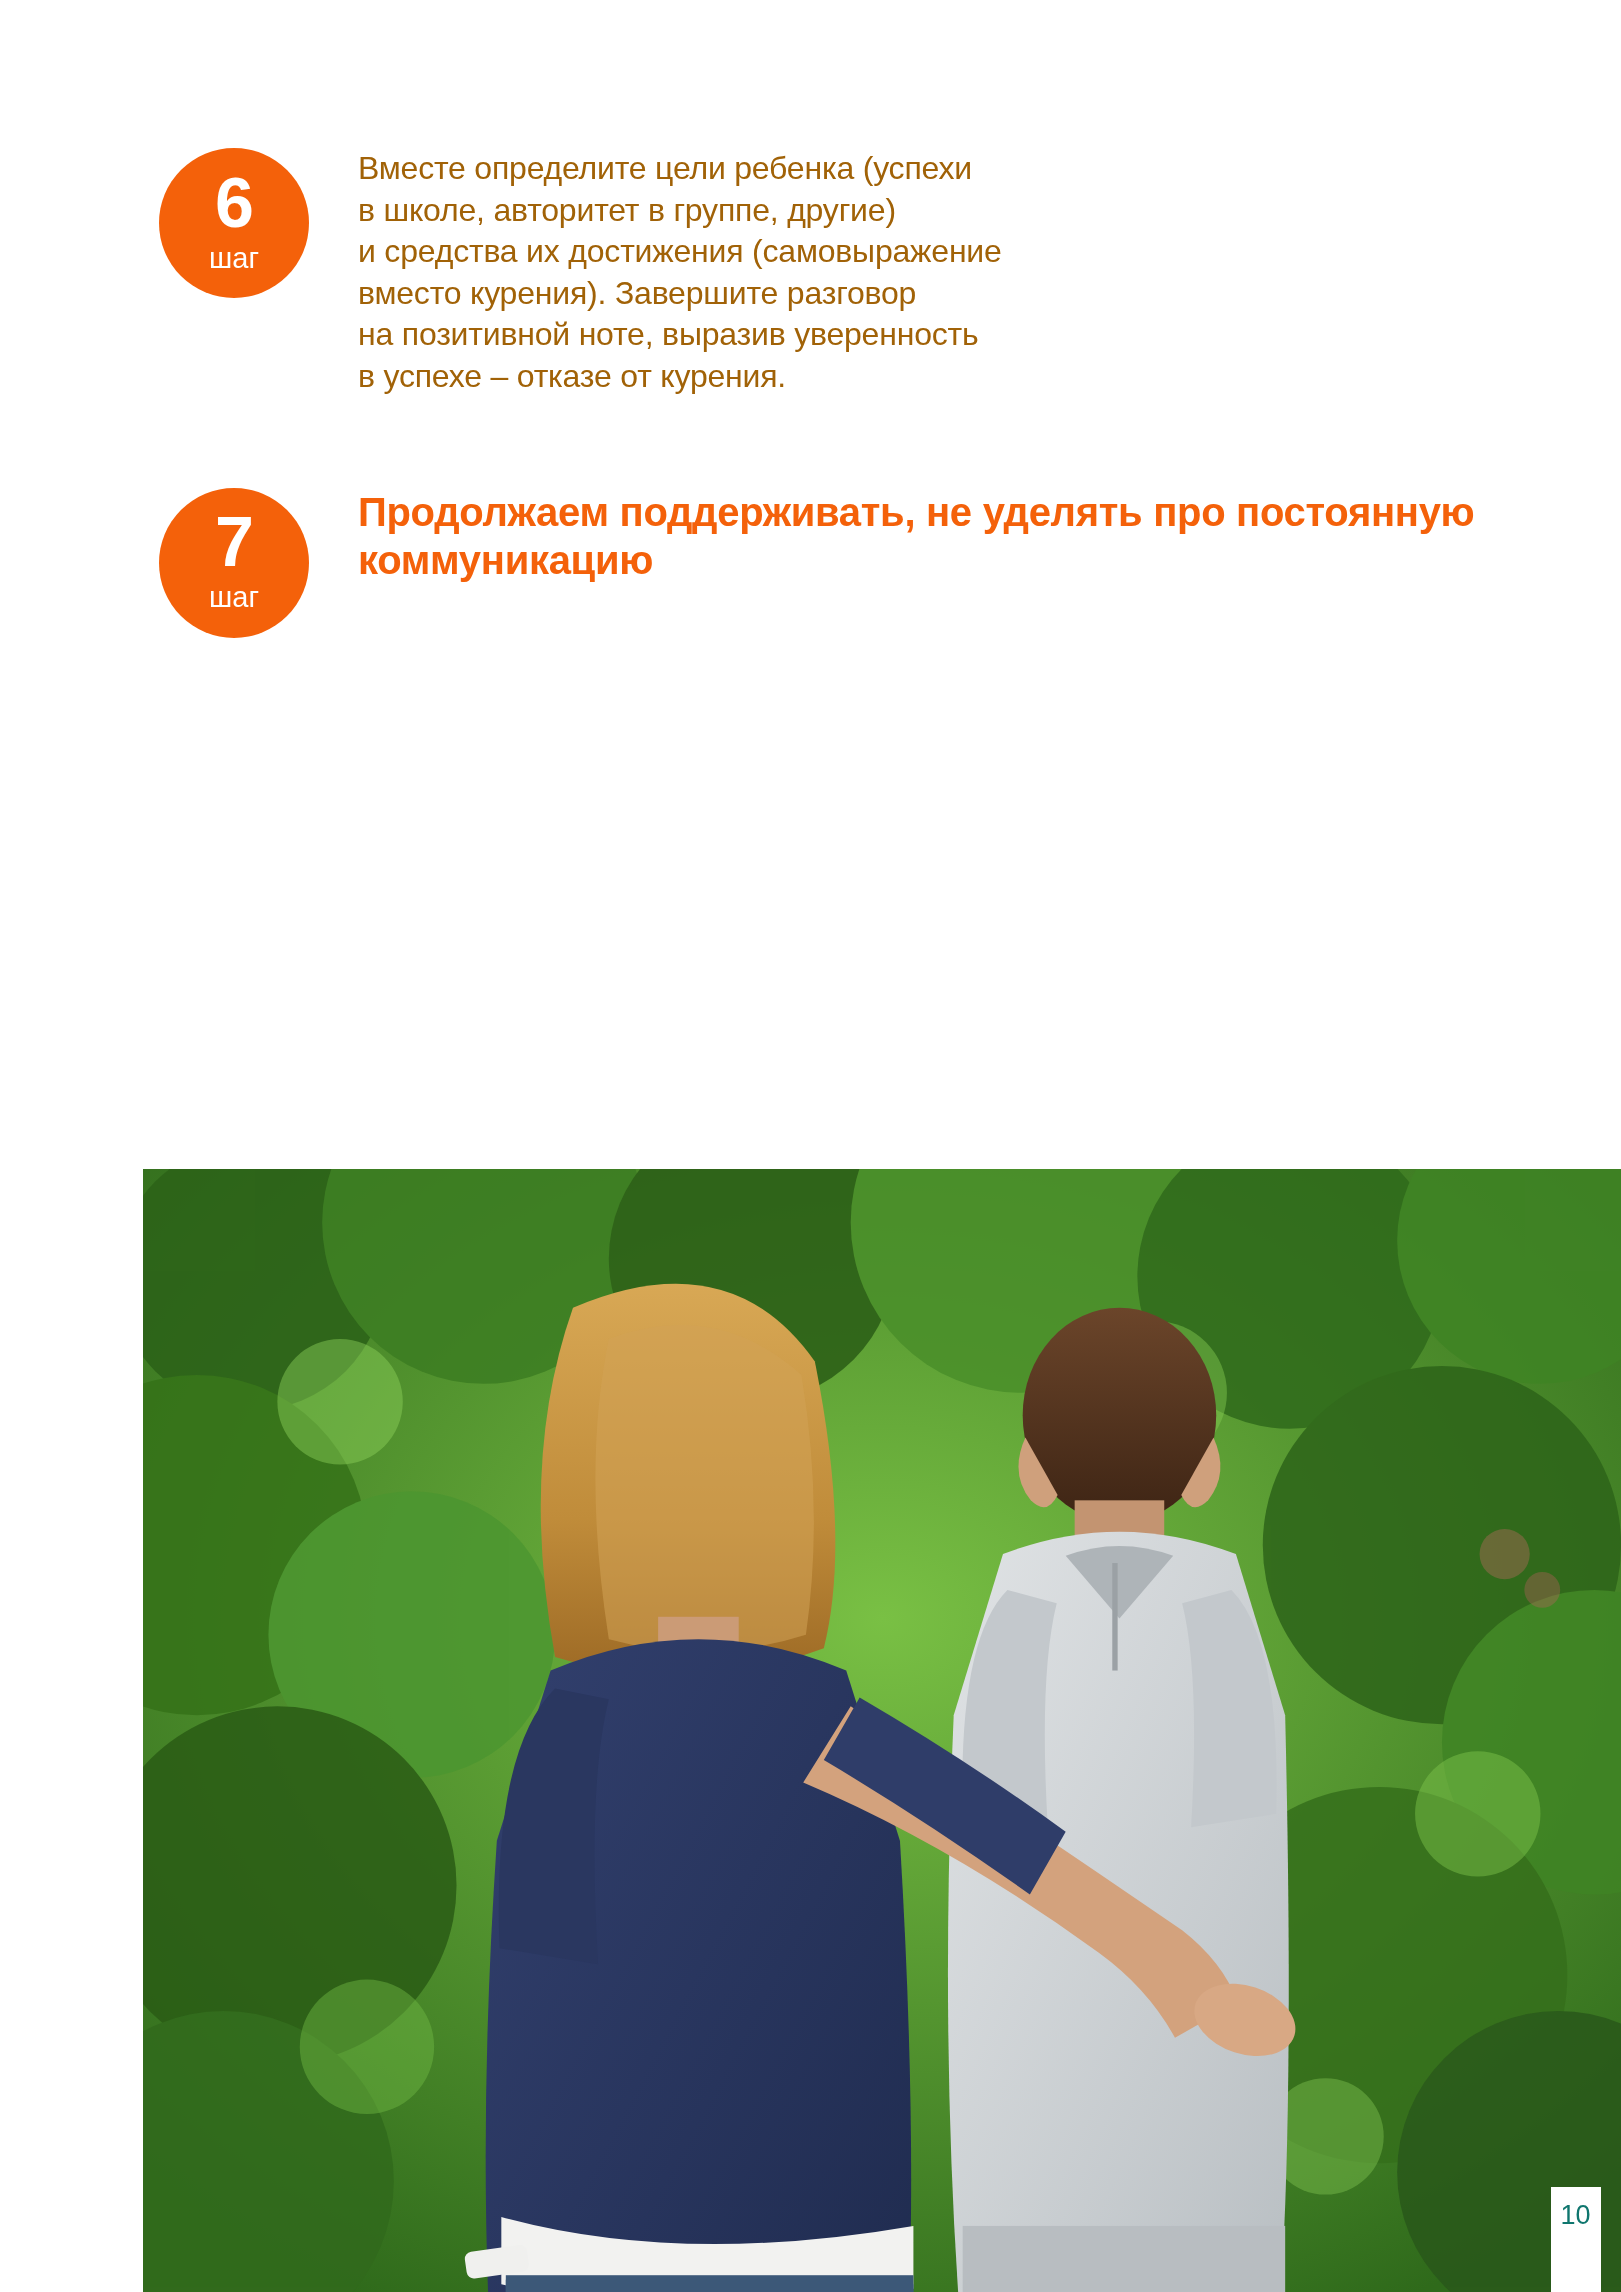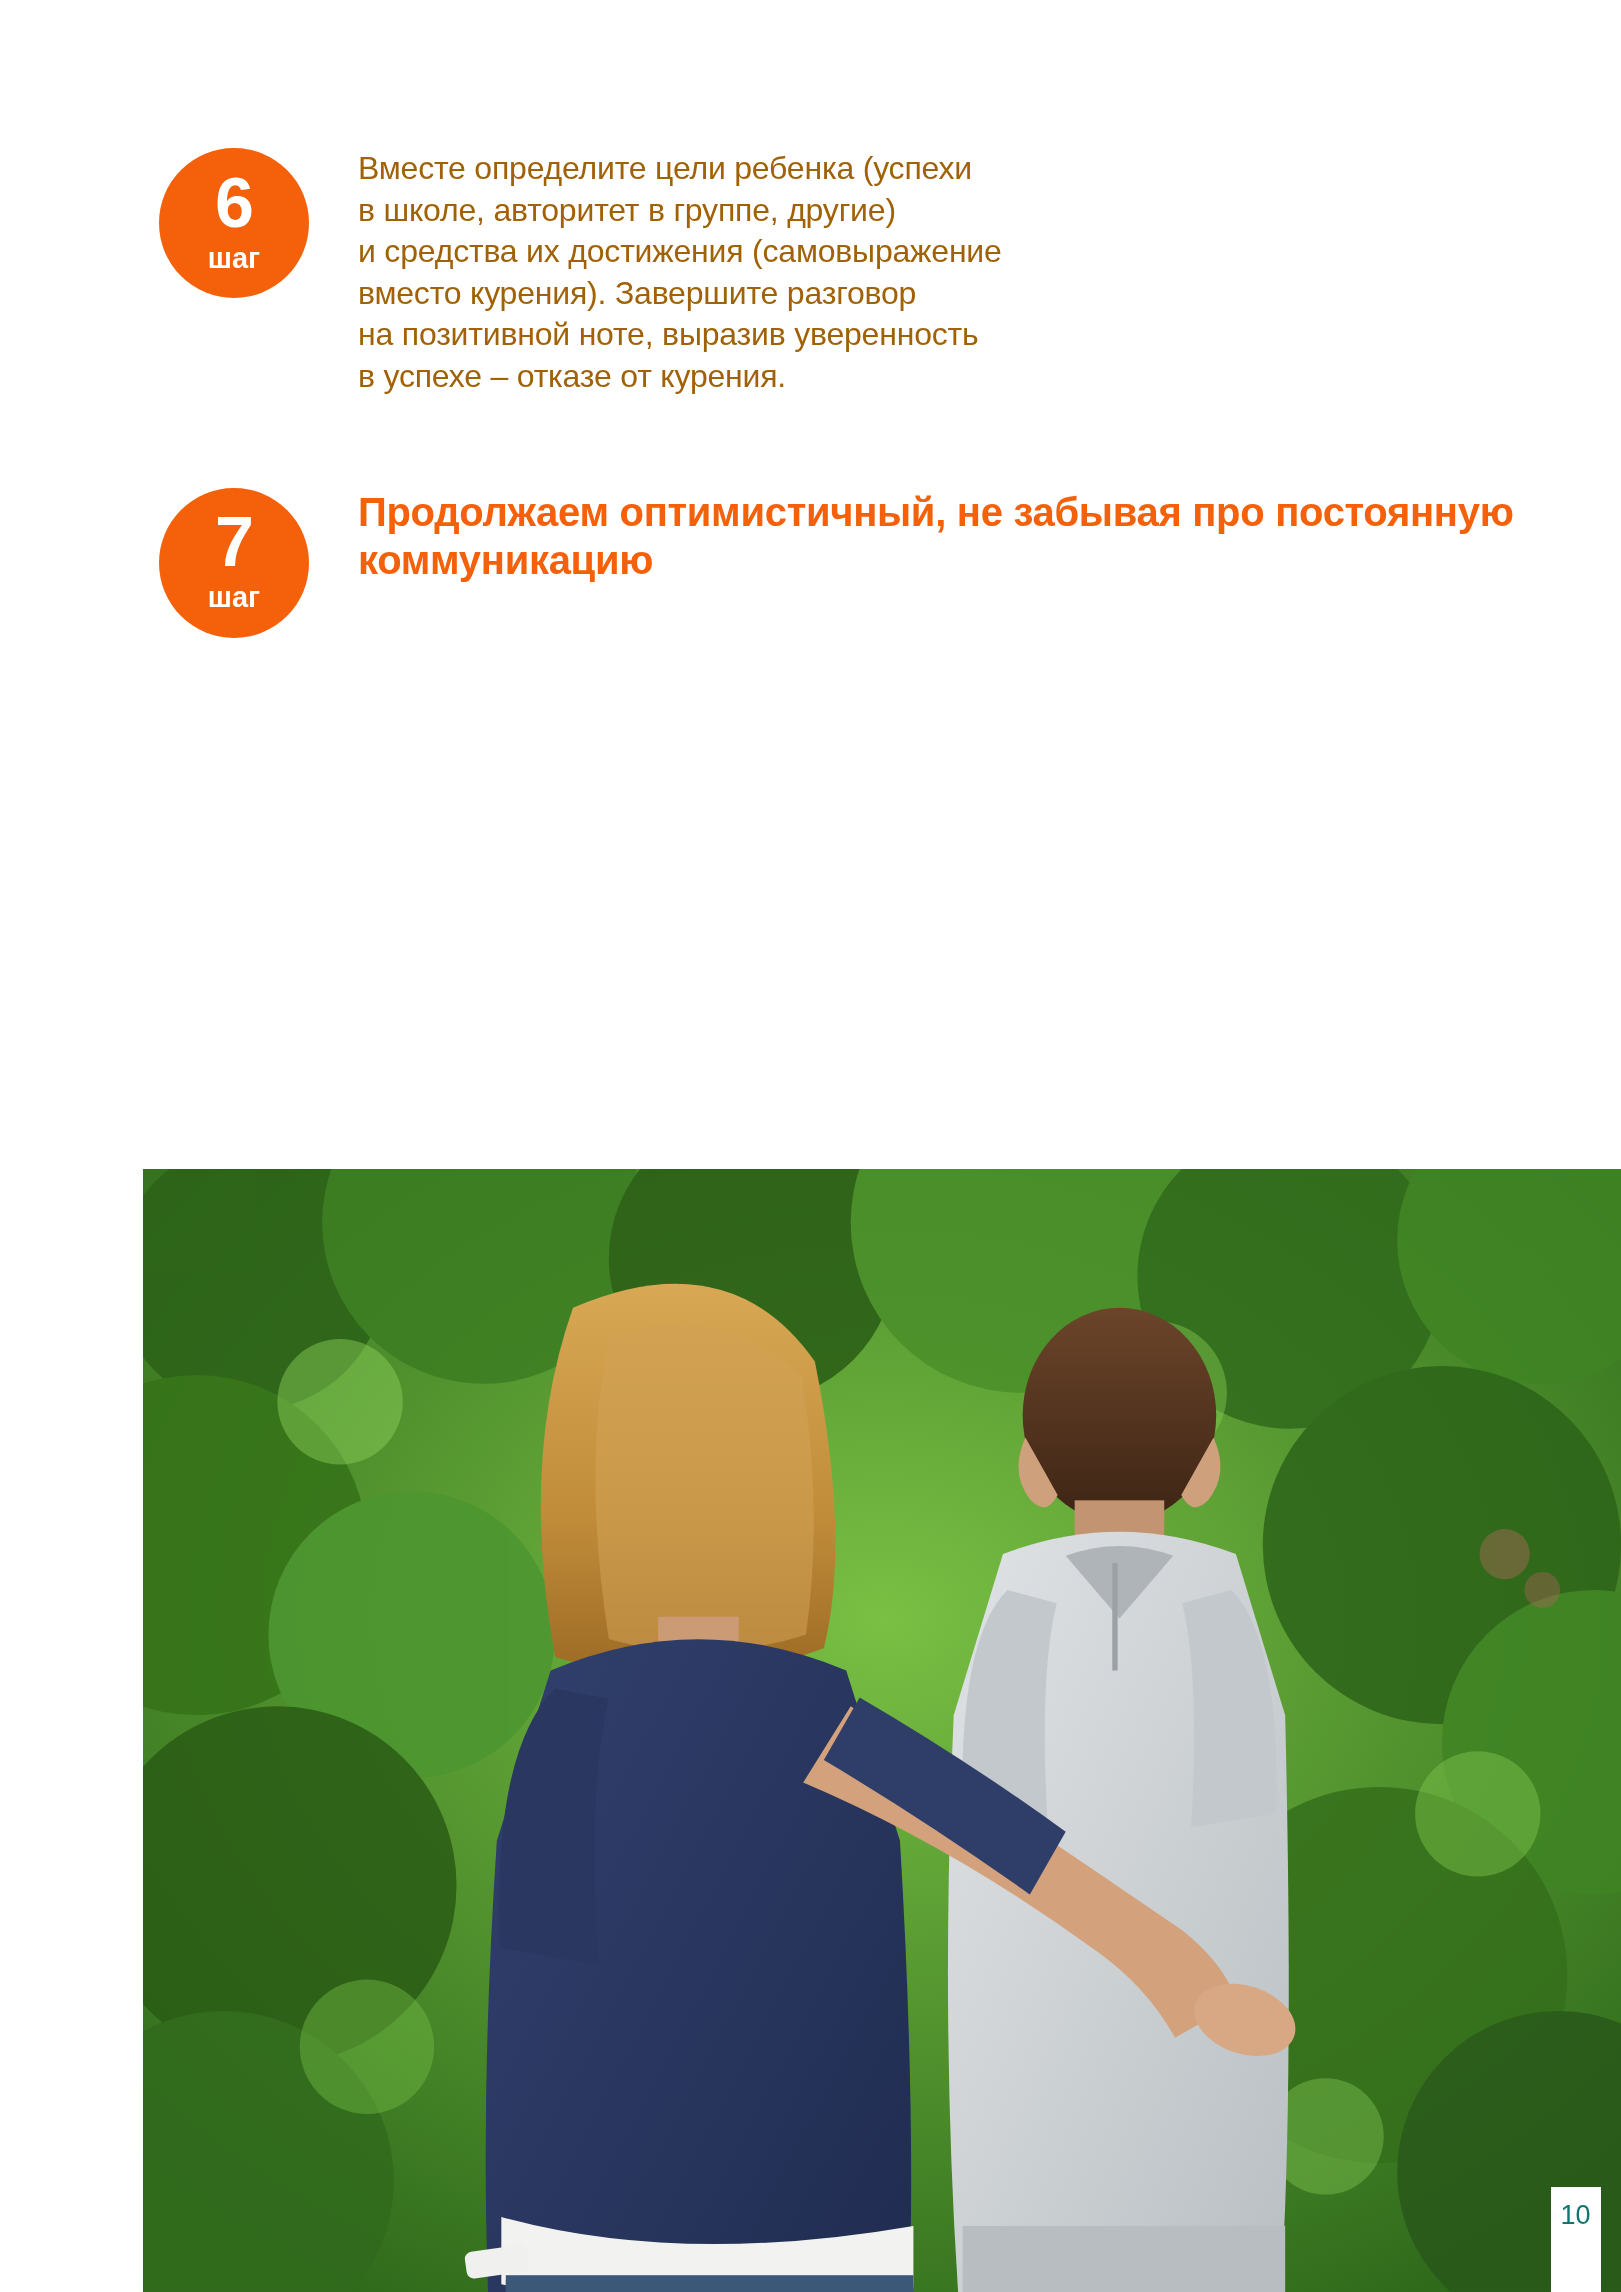--- a/index.html
+++ b/index.html
@@ -51,21 +51,21 @@
     line-height: 1;
   }
   .badge .num {
     font-size: 70px;
     font-weight: bold;
     letter-spacing: -0.9px;
     margin-top: -5.4px;
   }
   .badge .word {
     font-size: 29px;
-    font-weight: bold;
+    font-weight: normal;
     margin-top: 6px;
   }
 
   .step-body {
     margin-left: 358px;
     margin-right: 107px;
   }
 
   .step-title {
     color: #f4610a;
@@ -138,21 +138,21 @@
 в успехе – отказе от курения.</p>
       </div>
     </div>
 
     <div class="step" id="step-7">
       <div class="badge">
         <span class="num">7</span>
         <span class="word">шаг</span>
       </div>
       <div class="step-body">
-        <h2 class="step-title">Продолжаем оптимистичный, не забывая про постоянную коммуникацию</h2>
+        <h2 class="step-title">Продолжаем поддерживать, не уделять про постоянную коммуникацию</h2>
       </div>
     </div>
 
   </div>
 
   <div class="photo">
     <svg viewBox="0 0 1651 1255" preserveAspectRatio="xMidYMid slice">
       <defs>
         <radialGradient id="leafA" cx="50%" cy="40%" r="70%">
           <stop offset="0%" stop-color="#79c044"></stop>

